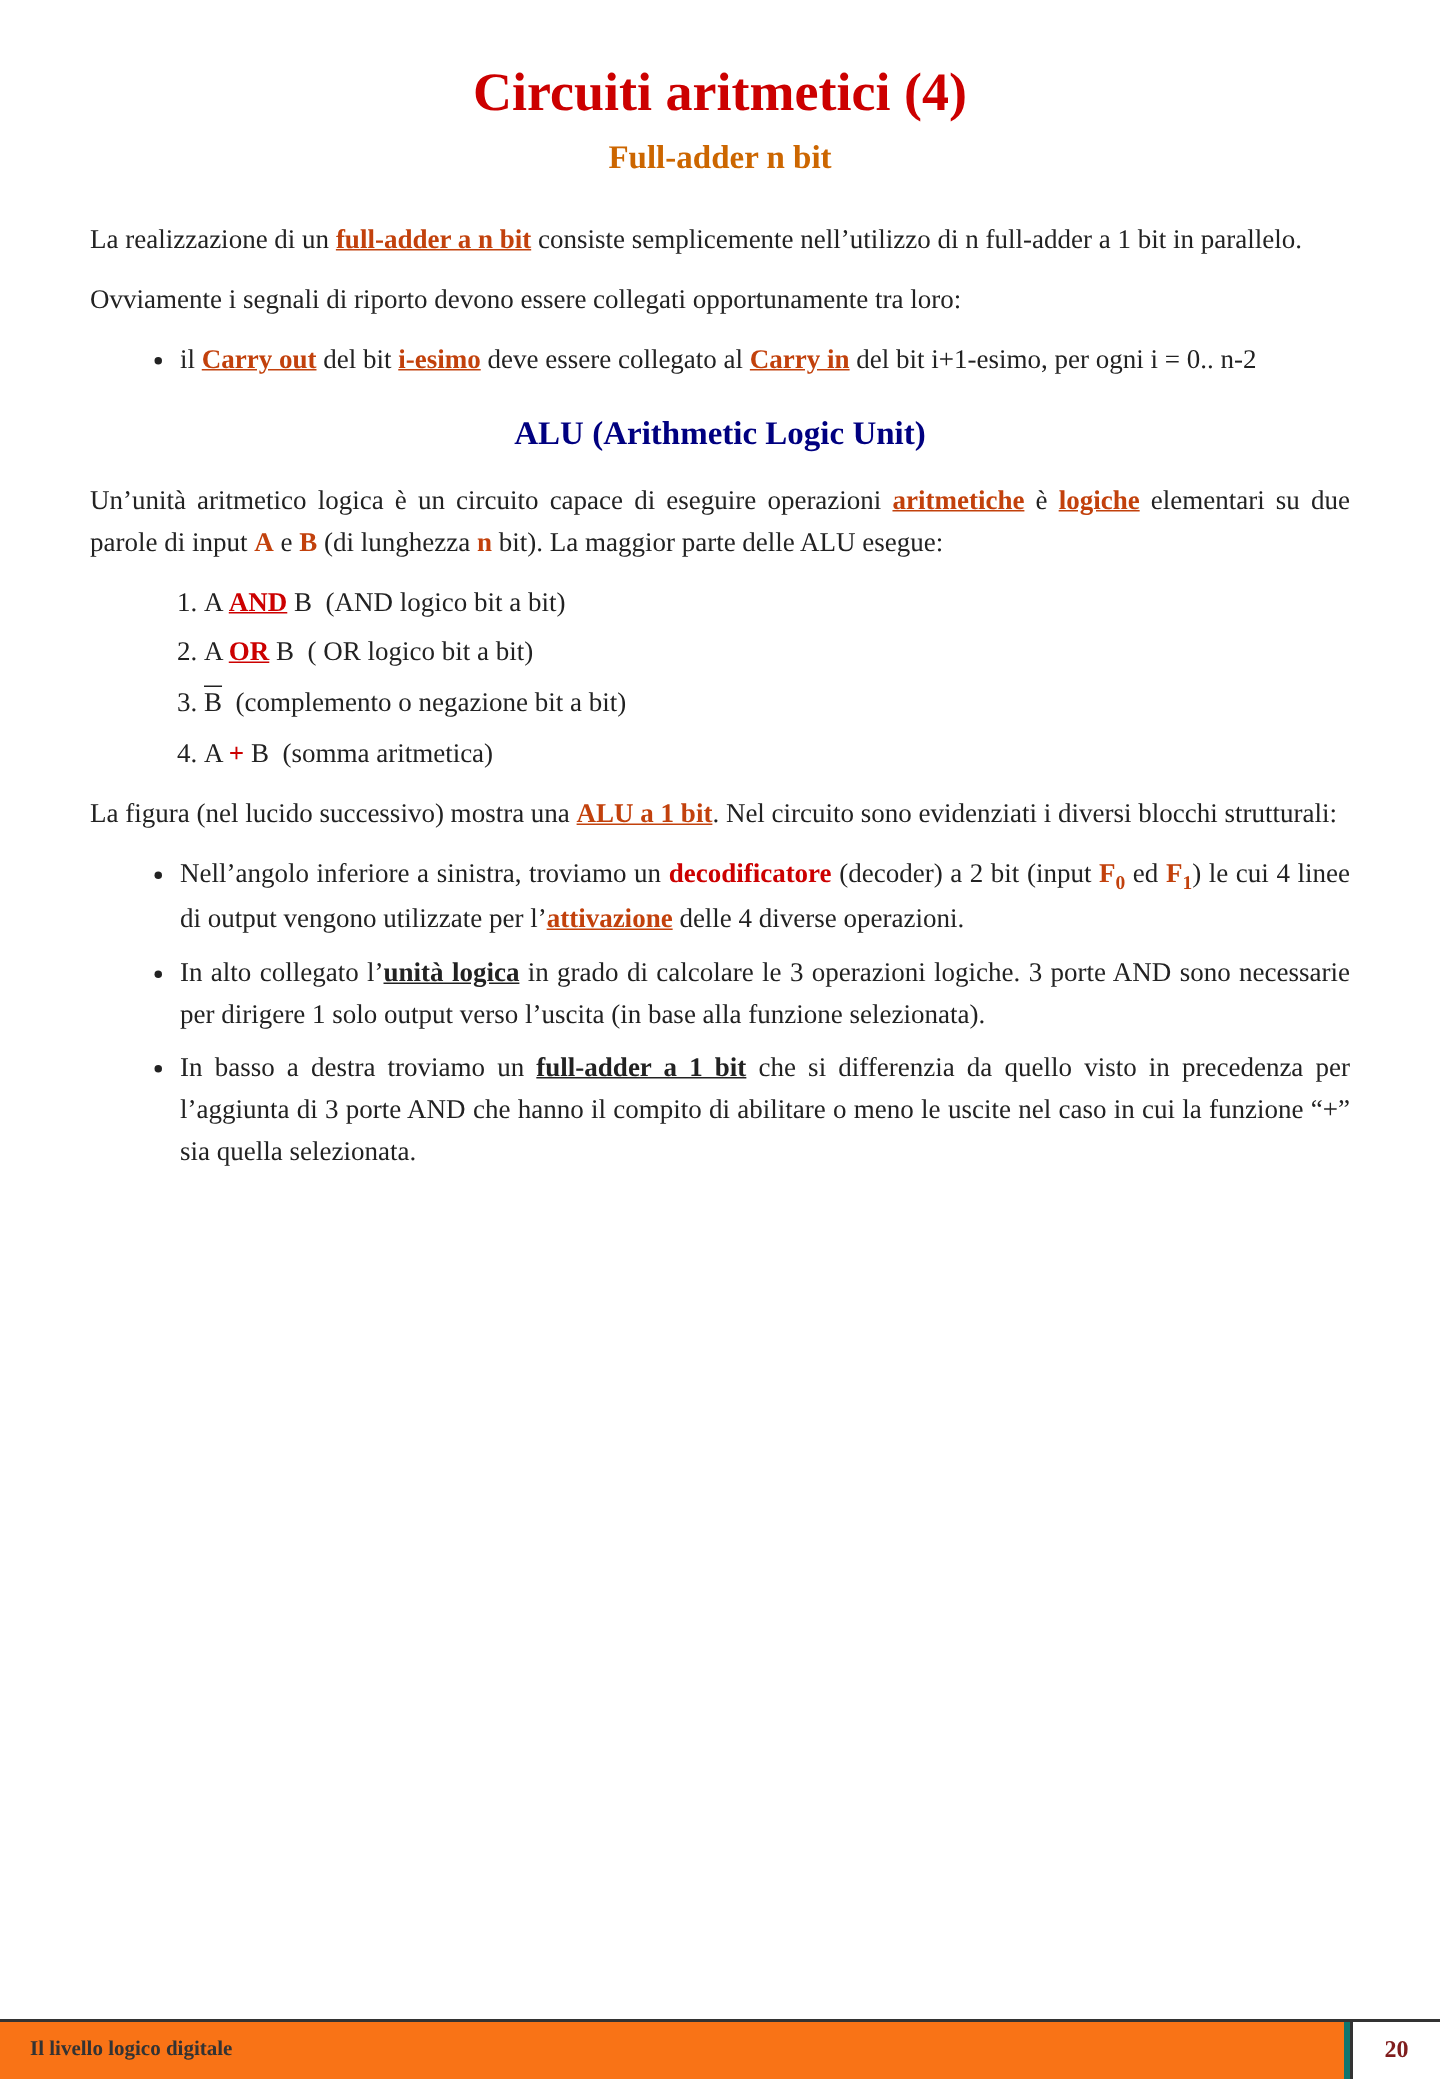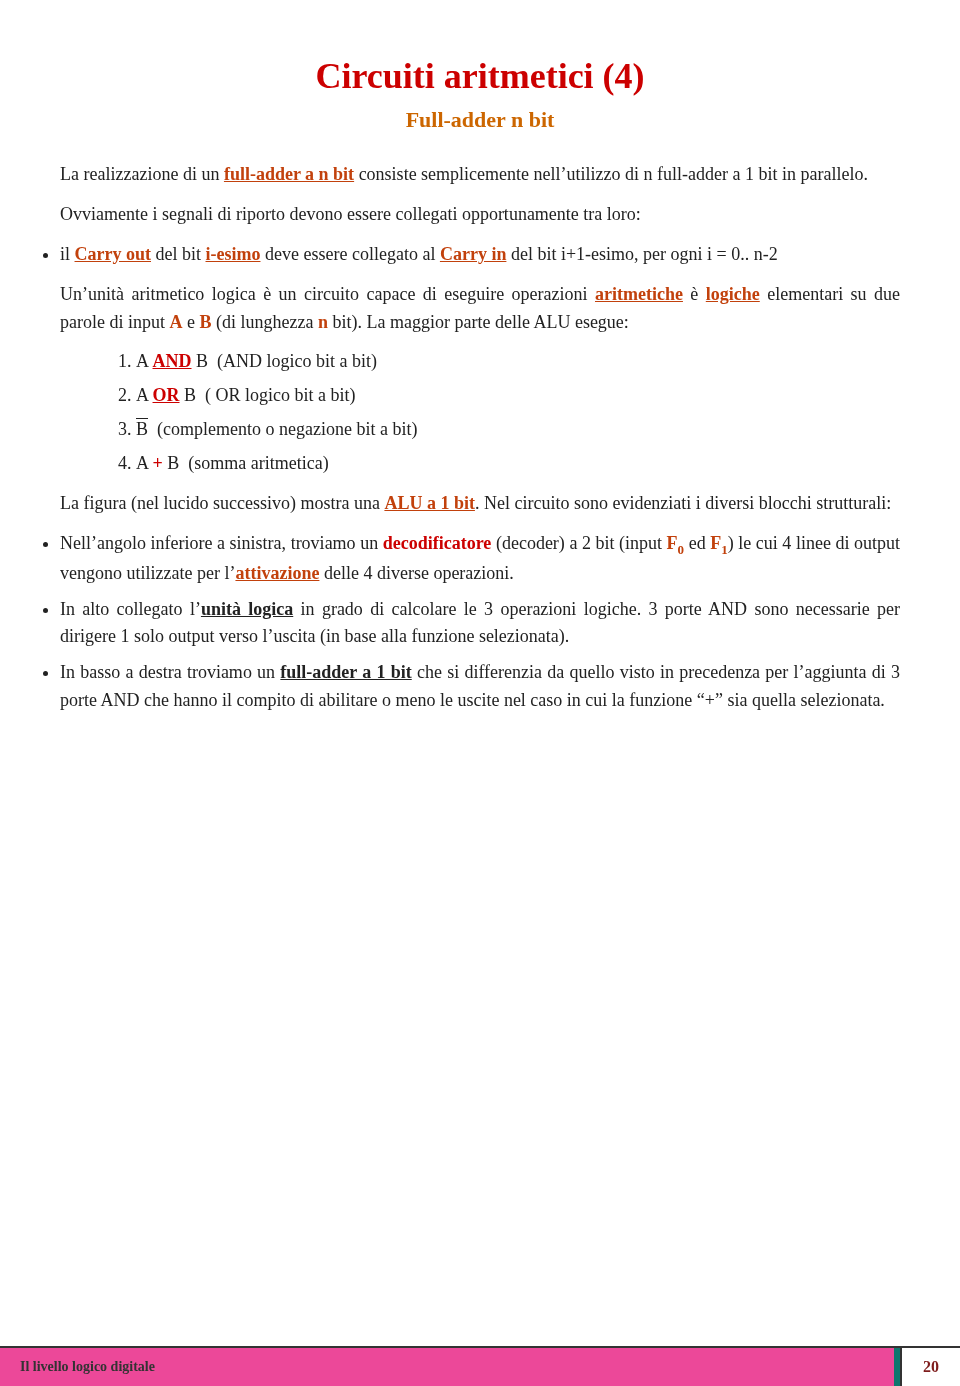--- a/index.html
+++ b/index.html
@@ -18,21 +18,20 @@
       padding: 40px 60px 80px 60px;
       position: relative;
     }
     h1.title {
       text-align: center;
       font-size: 36px;
       font-weight: bold;
       color: #cc0000;
       margin-bottom: 10px;
       font-family: "Times New Roman", serif;
-      margin-top: 15px;
     }
     h2.subtitle {
       text-align: center;
       font-size: 22px;
       font-weight: bold;
       color: #cc6600;
       margin-bottom: 28px;
     }
     .body-text {
       font-size: 18px;
@@ -51,20 +50,21 @@
     .alu-heading {
       text-align: center;
       font-size: 22px;
       font-weight: bold;
       color: #000080;
       margin: 18px 0 14px 0;
     }
 
     ul.bullet-list {
       list-style: disc;
+      margin-left: 60px;
       margin-bottom: 12px;
     }
     ul.bullet-list li {
       margin-bottom: 8px;
       line-height: 1.55;
       text-align: justify;
     }
     ol.numbered-list {
       margin-left: 76px;
       margin-bottom: 12px;
@@ -79,28 +79,28 @@
       bottom: 0;
       left: 0;
       right: 0;
       display: flex;
       align-items: stretch;
       height: 40px;
       border-top: 2px solid #333;
     }
     .footer-text {
       flex: 1;
-      background: #ec4899;
+      background: #f97316;
       display: flex;
       align-items: center;
       padding: 0 20px;
       font-size: 14px;
       font-weight: bold;
       color: #333;
-      border-right: 6px solid #0f766e;
+      border-right: 4px solid #0f766e;
     }
     .footer-page {
       width: 60px;
       background: #fff;
       display: flex;
       align-items: center;
       justify-content: center;
       font-size: 16px;
       font-weight: bold;
       color: #7f1d1d;
@@ -125,20 +125,21 @@
     </p>
 
     <p>Ovviamente i segnali di riporto devono essere collegati opportunamente tra loro:</p>
 
     <ul class="bullet-list">
       <li>
         <span>il </span><span class="blue underline bold">Carry out</span><span> del bit </span><span class="blue underline bold">i-esimo</span><span> deve essere collegato al </span><span class="blue underline bold">Carry in</span><span> del bit i+1-esimo, per ogni i = 0.. n-2</span>
       </li>
     </ul>
 
+    <div class="alu-heading">ALU (Arithmetic Logic Unit)</div>
 
     <p>
       <span>Un’unità aritmetico logica è un circuito capace di eseguire operazioni </span><span class="blue underline bold">aritmetiche</span><span> è </span><span class="blue underline bold">logiche</span><span> elementari su due parole di input </span><span class="blue bold">A</span><span> e </span><span class="blue bold">B</span><span> (di lunghezza </span><span class="blue bold">n</span><span> bit). La maggior parte delle ALU esegue:</span>
     </p>
 
     <ol class="numbered-list">
       <li>
         A <span class="red bold underline">AND</span> B &nbsp;(AND logico bit a bit)
       </li>
       <li>

